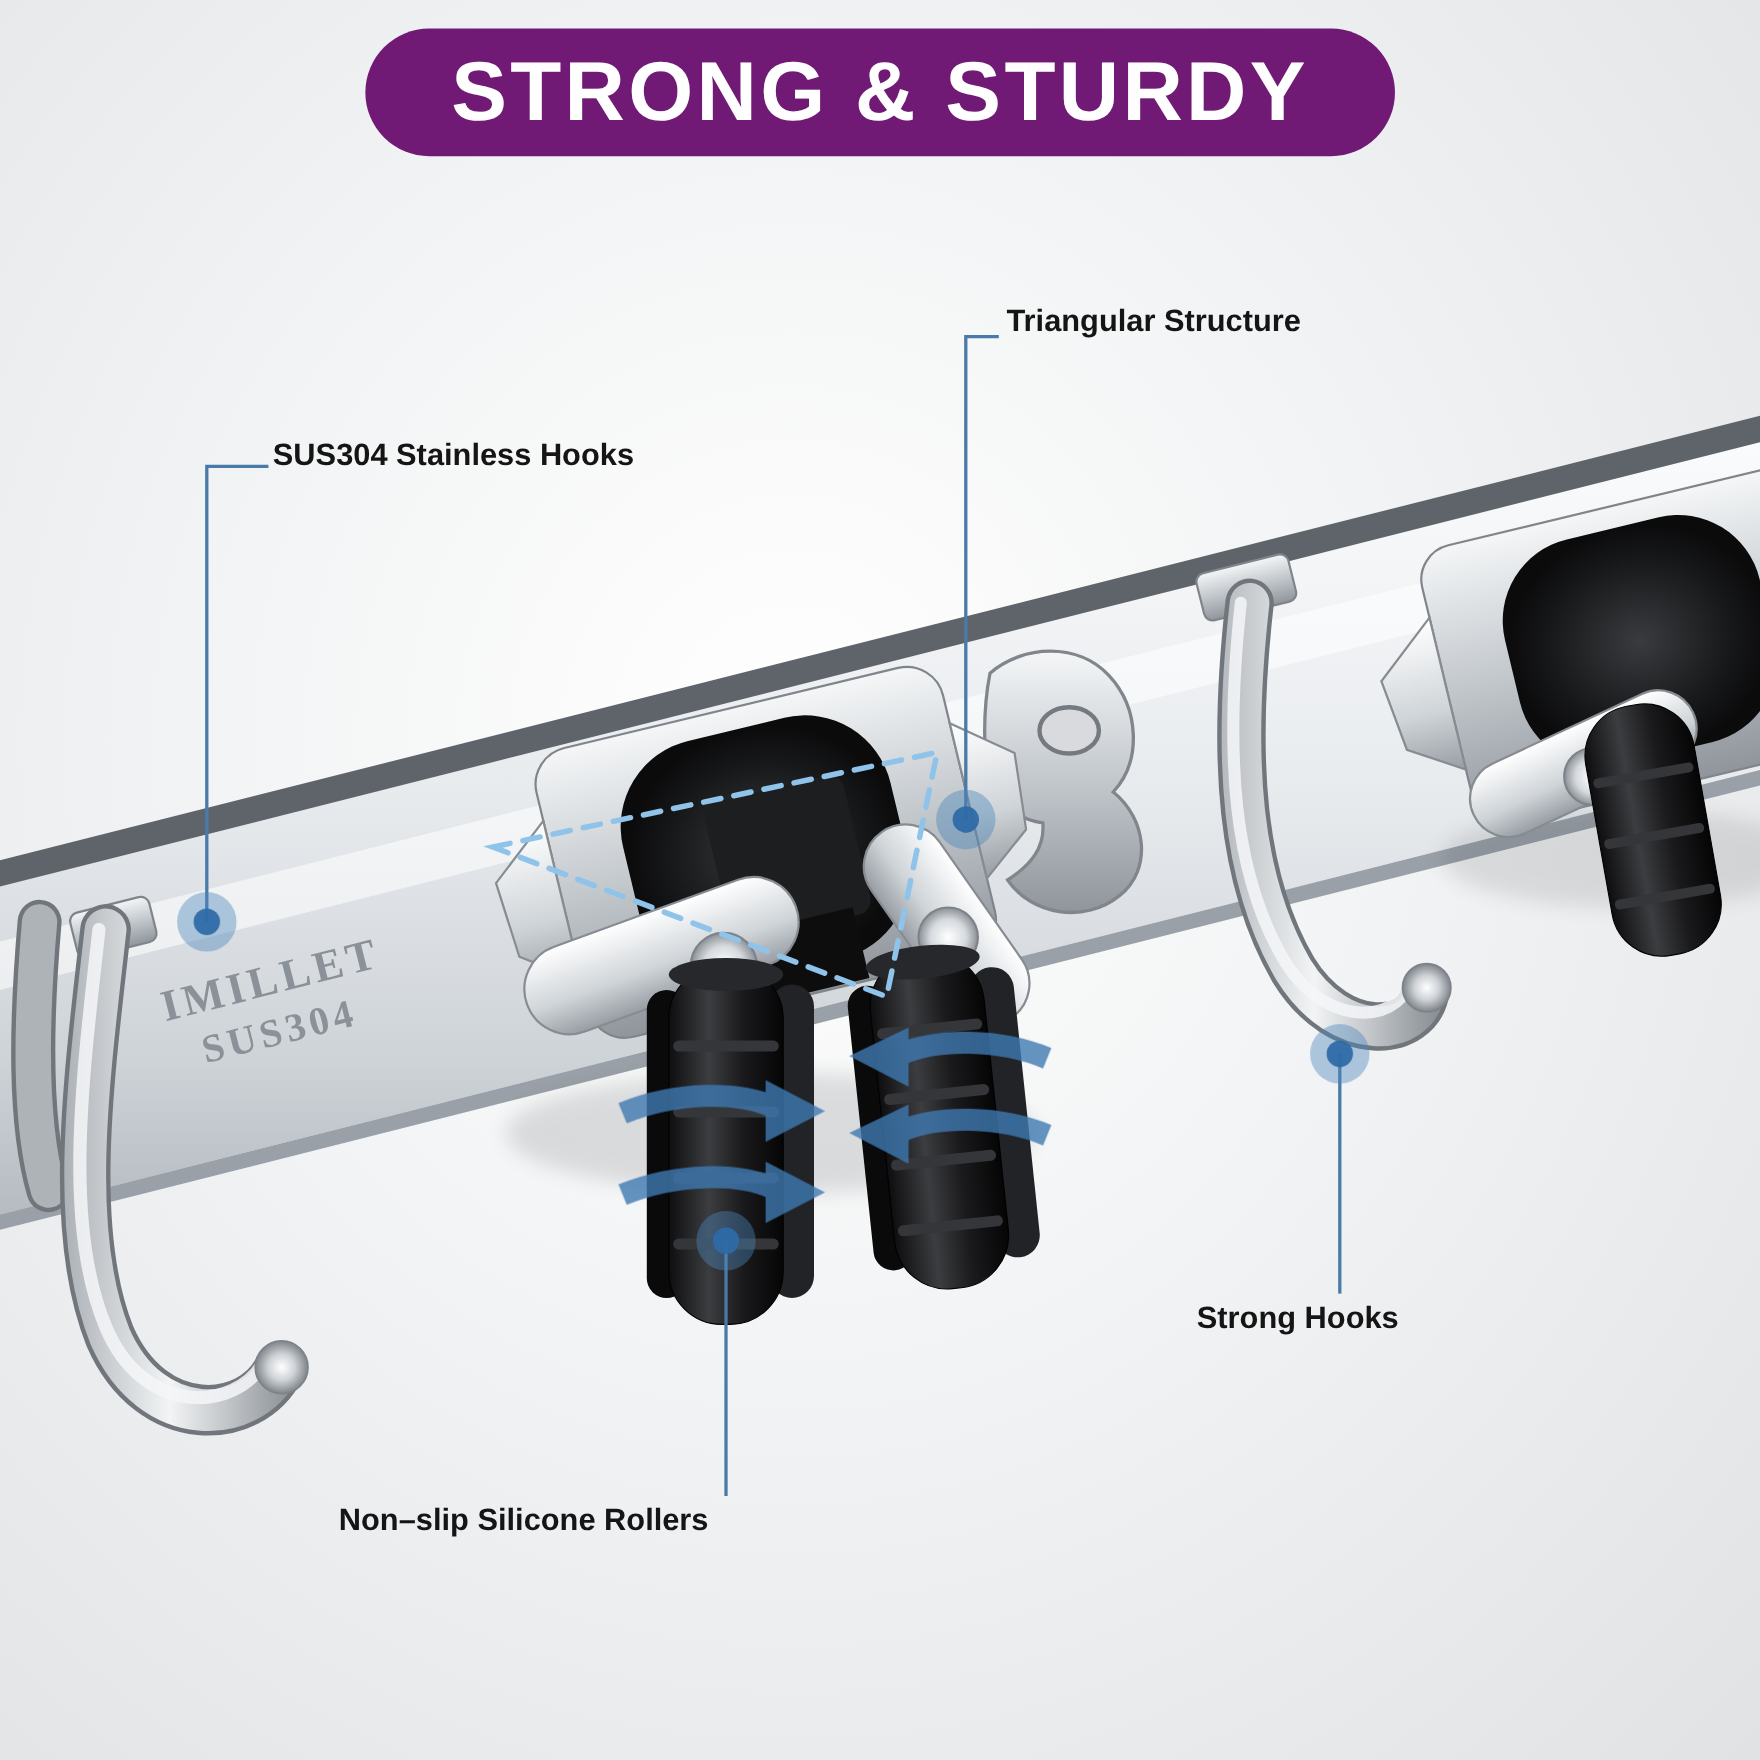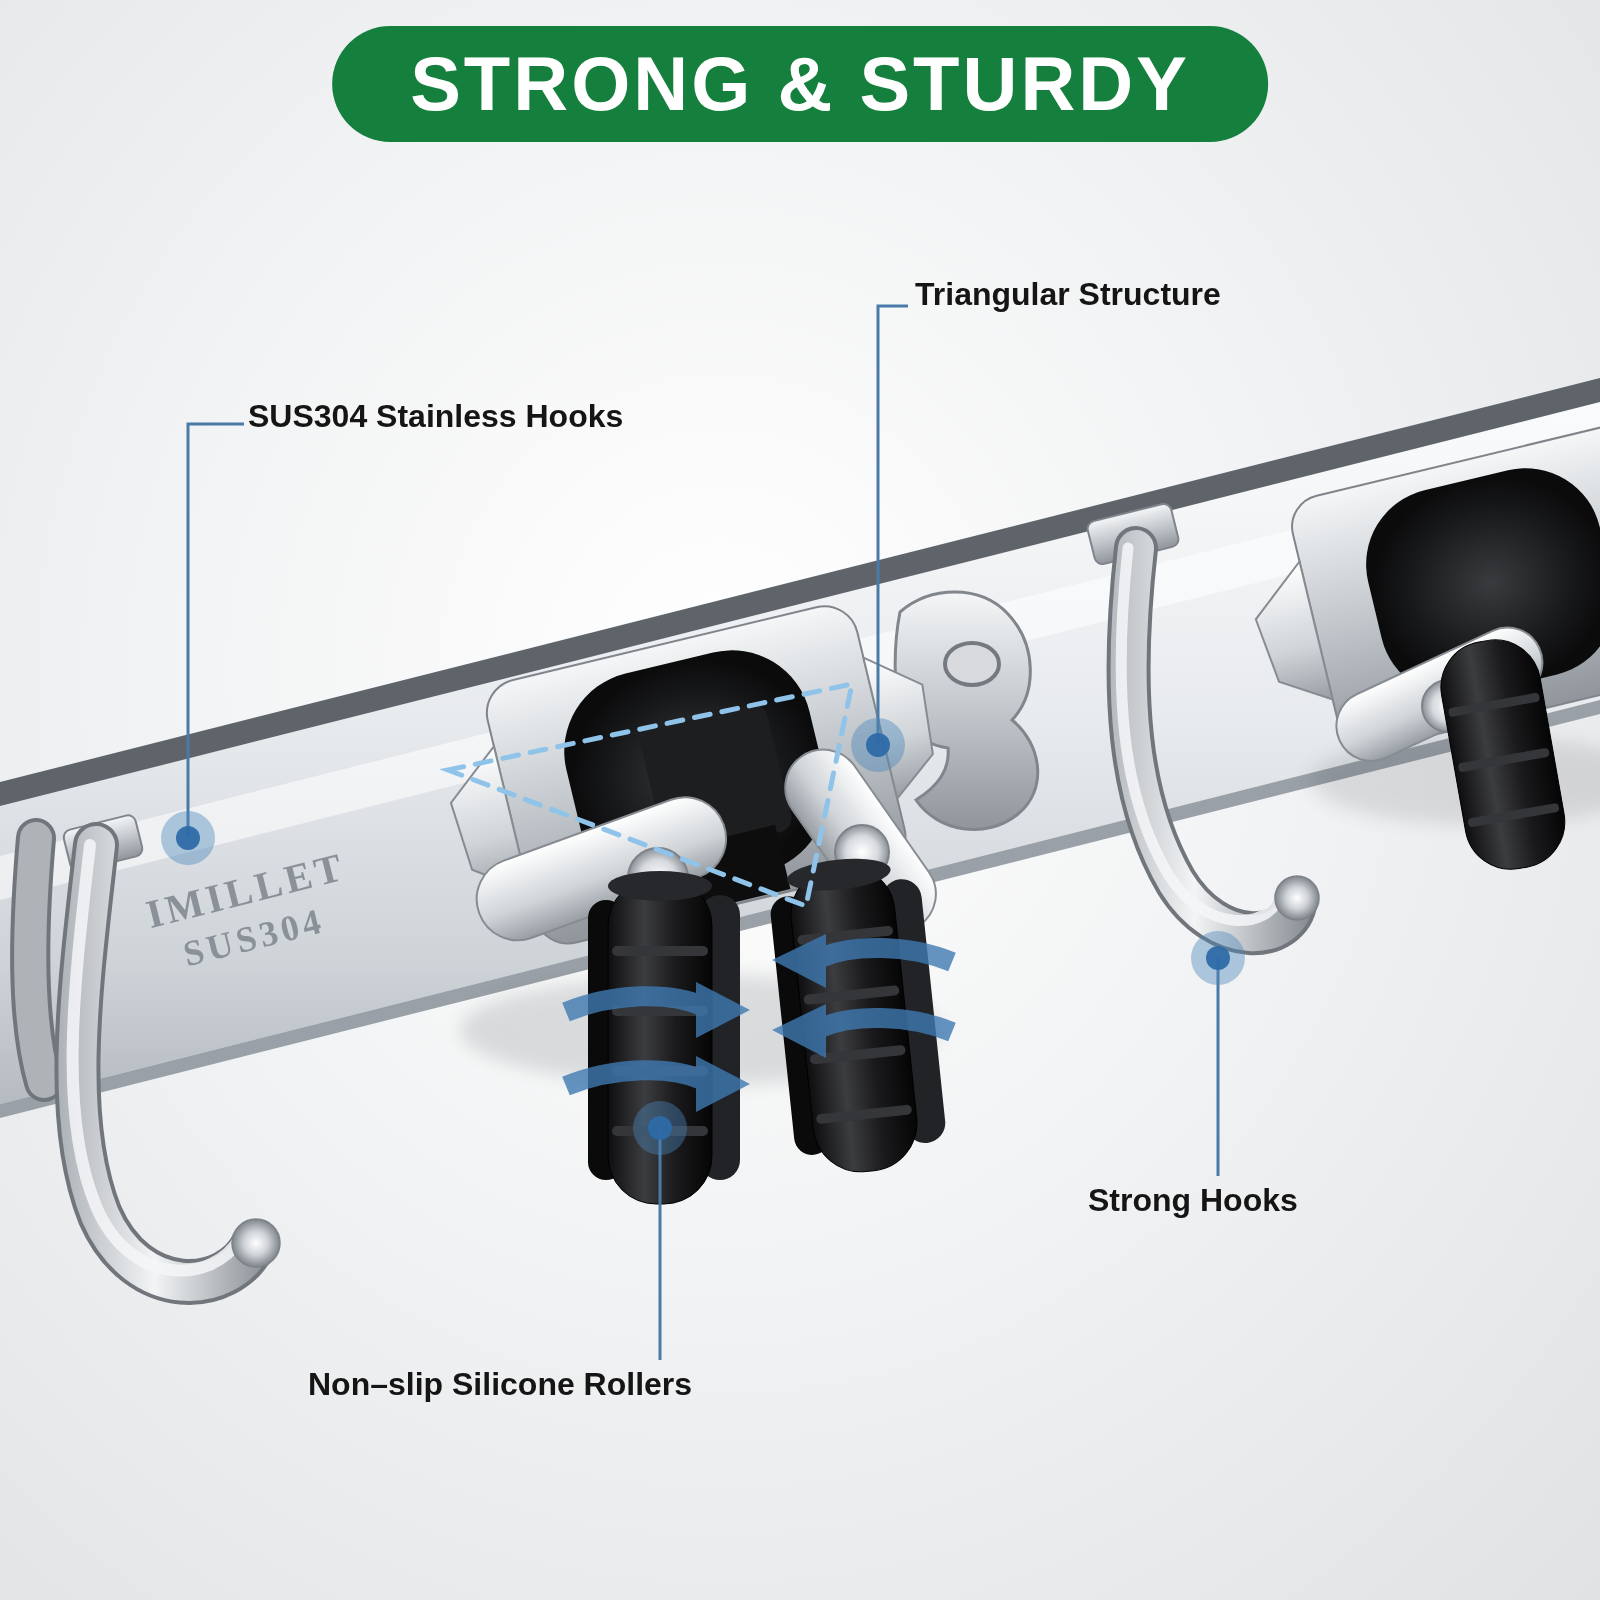--- a/index.html
+++ b/index.html
@@ -5,26 +5,26 @@
   html,body{margin:0;padding:0;}
   body{
     width:1600px;height:1600px;overflow:hidden;
     font-family:"Liberation Sans", sans-serif;
     background:radial-gradient(ellipse at 45% 42%, #ffffff 0%, #f2f3f4 45%, #e1e2e4 100%);
   }
   #canvas{position:relative;width:1600px;height:1600px;}
   #scene{position:absolute;left:0;top:0;}
   .banner{
     position:absolute;left:50%;top:26px;transform:translateX(-50%);
-    background:#15803d;color:#ffffff;
+    background:#701a75;color:#ffffff;
     height:116px;line-height:116px;padding:0 78px;border-radius:60px;
     font-size:76px;font-weight:700;letter-spacing:3px;white-space:nowrap;
   }
   .callout-label{
-    position:absolute;color:#151515;font-size:32px;font-weight:700;white-space:nowrap;
+    position:absolute;color:#151515;font-size:28px;font-weight:700;white-space:nowrap;
   }
   #label-triangular{left:915px;top:276px;}
   #label-stainless{left:248px;top:398px;}
   #label-hooks{left:1088px;top:1182px;}
   #label-rollers{left:308px;top:1366px;}
 </style>
 </head>
 <body>
 
 <div id="canvas">

